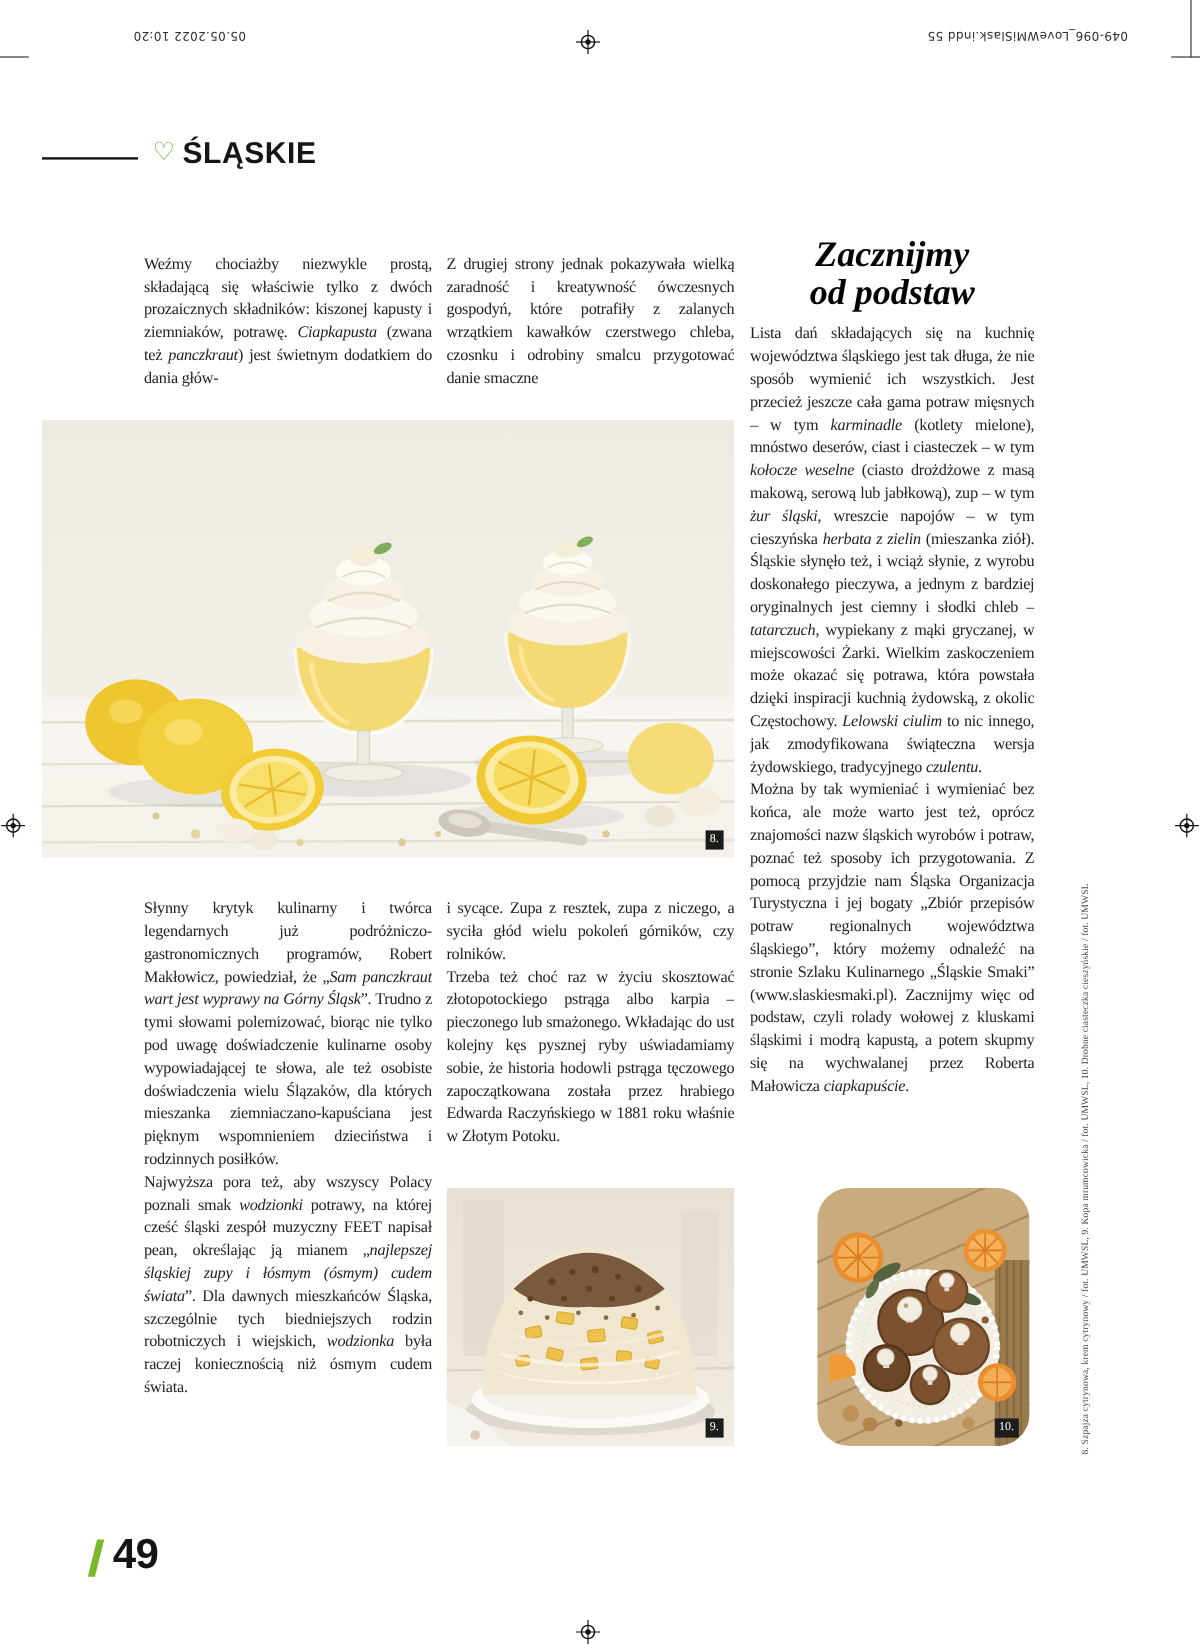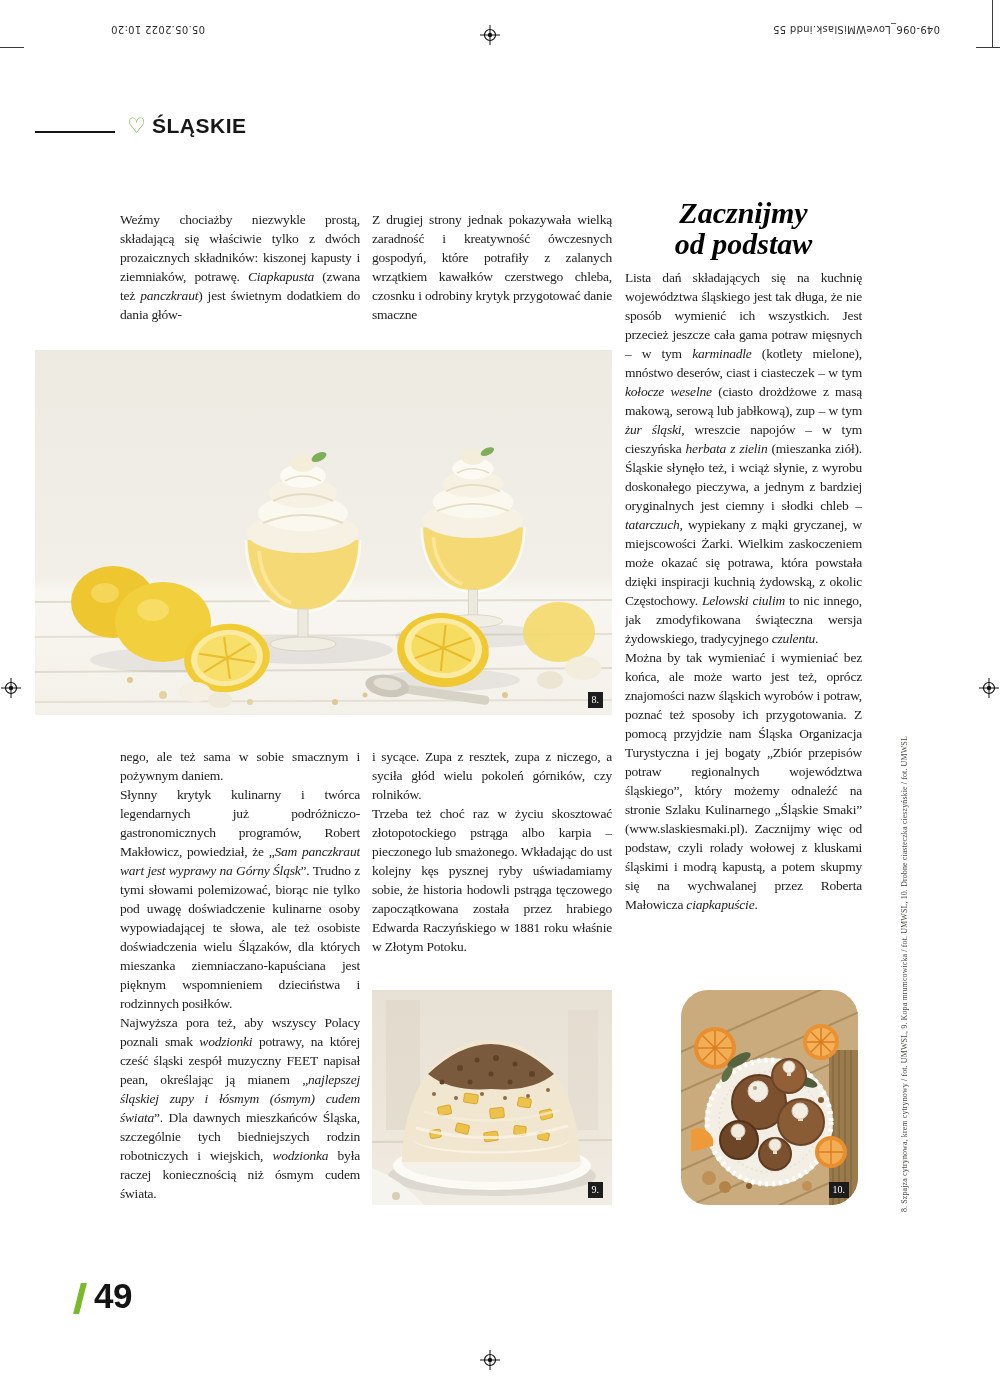--- a/index.html
+++ b/index.html
@@ -14,21 +14,21 @@
     font-family:"DejaVu Sans", sans-serif; font-size:10px; color:#2e2e2e;
     transform:rotate(180deg); white-space:nowrap; letter-spacing:0.3px;
   }
   .cropline { background:#3a3a3a; }
 
   
   .header-rule { left:35px; top:131px; width:80px; height:2px; background:#151515; }
   .header-heart { left:127px; top:116px; font-size:21px; line-height:21px; font-family:"DejaVu Sans", sans-serif; }
   .header-label {
     left:152px; top:114px; font-family:"Liberation Sans", sans-serif;
-    font-weight:bold; font-size:21px; letter-spacing:0.5px; color:#161616;
+    font-weight:bold; font-size:25px; letter-spacing:0.5px; color:#161616;
   }
 
   
   .coltext {
     font-size:13.5px; line-height:19px; letter-spacing:-0.2px;
     color:#222222; text-align:justify; overflow:hidden;
   }
   .coltext p { margin:0; }
   .it { font-style:italic; }
 
@@ -102,21 +102,21 @@
 
   <div class="abs header-rule"></div>
   <div class="abs header-heart" style="color:#6db33f;">♡</div>
   <div class="abs header-label">ŚLĄSKIE</div>
 
   <div class="abs coltext" style="left:120px; top:210px; width:240px; height:136px;">
     <p><span>Weźmy chociażby niezwykle prostą, składającą się właściwie tylko z dwóch prozaicznych składników: kiszonej kapusty i ziemniaków, potrawę. </span><span class="it">Ciapkapusta</span><span> (zwana też </span><span class="it">panczkraut</span><span>) jest świetnym dodatkiem do dania głów-</span></p>
   </div>
 
   <div class="abs coltext" style="left:372px; top:210px; width:240px; height:136px;">
-    <p><span>Z drugiej strony jednak pokazywała wielką zaradność i kreatywność ówczesnych gospodyń, które potrafiły z zalanych wrzątkiem kawałków czerstwego chleba, czosnku i odrobiny krytyk przygotować danie smaczne</span></p>
+    <p><span>Z drugiej strony jednak pokazywała wielką zaradność i kreatywność ówczesnych gospodyń, które potrafiły z zalanych wrzątkiem kawałków czerstwego chleba, czosnku i odrobiny smalcu przygotować danie smaczne</span></p>
   </div>
 
   <div class="abs" style="left:625px; top:197px; width:237px;">
     <h2 class="heading">
       <span>Zacznijmy</span><br>
       <span>od podstaw</span>
     </h2>
     <div class="coltext" style="height:725px;">
       <p><span>Lista dań składających się na kuchnię województwa śląskiego jest tak długa, że nie sposób wymienić ich wszystkich. Jest przecież jeszcze cała gama potraw mięsnych – w tym </span><span class="it">karminadle</span><span> (kotlety mielone), mnóstwo deserów, ciast i ciasteczek – w tym </span><span class="it">kołocze weselne</span><span> (ciasto drożdżowe z masą makową, serową lub jabłkową), zup – w tym </span><span class="it">żur śląski</span><span>, wreszcie napojów – w tym cieszyńska </span><span class="it">herbata z zielin</span><span> (mieszanka ziół). Śląskie słynęło też, i wciąż słynie, z wyrobu doskonałego pieczywa, a jednym z bardziej oryginalnych jest ciemny i słodki chleb – </span><span class="it">tatarczuch</span><span>, wypiekany z mąki gryczanej, w miejscowości Żarki. Wielkim zaskoczeniem może okazać się potrawa, która powstała dzięki inspiracji kuchnią żydowską, z okolic Częstochowy. </span><span class="it">Lelowski ciulim</span><span> to nic innego, jak zmodyfikowana świąteczna wersja żydowskiego, tradycyjnego </span><span class="it">czulentu</span><span>.</span></p>
       <p><span>Można by tak wymieniać i wymieniać bez końca, ale może warto jest też, oprócz znajomości nazw śląskich wyrobów i potraw, poznać też sposoby ich przygotowania. Z pomocą przyjdzie nam Śląska Organizacja Turystyczna i jej bogaty „Zbiór przepisów potraw regionalnych województwa śląskiego”, który możemy odnaleźć na stronie Szlaku Kulinarnego „Śląskie Smaki” (www.slaskiesmaki.pl). Zacznijmy więc od podstaw, czyli rolady wołowej z kluskami śląskimi i modrą kapustą, a potem skupmy się na wychwalanej przez Roberta Małowicza </span><span class="it">ciapkapuście</span><span>.</span></p>
@@ -220,21 +220,20 @@
 
       <circle cx="300" cy="352" r="3" fill="#dcc993"></circle>
       <circle cx="330" cy="345" r="2.5" fill="#dcc993"></circle>
       <circle cx="470" cy="345" r="3" fill="#dcc993"></circle>
       <circle cx="95" cy="330" r="3" fill="#dcc993"></circle>
     </svg>
     <span class="photo-badge">8.</span>
   </div>
 
   <div class="abs coltext" style="left:120px; top:747px; width:240px; height:470px;">
-    <p><span>nego, ale też sama w sobie smacznym i pożywnym daniem.</span></p>
     <p><span>Słynny krytyk kulinarny i twórca legendarnych już podróżniczo-gastronomicznych programów, Robert Makłowicz, powiedział, że „</span><span class="it">Sam panczkraut wart jest wyprawy na Górny Śląsk</span><span>”. Trudno z tymi słowami polemizować, biorąc nie tylko pod uwagę doświadczenie kulinarne osoby wypowiadającej te słowa, ale też osobiste doświadczenia wielu Ślązaków, dla których mieszanka ziemniaczano-kapuściana jest pięknym wspomnieniem dzieciństwa i rodzinnych posiłków.</span></p>
     <p><span>Najwyższa pora też, aby wszyscy Polacy poznali smak </span><span class="it">wodzionki</span><span> potrawy, na której cześć śląski zespół muzyczny FEET napisał pean, określając ją mianem „</span><span class="it">najlepszej śląskiej zupy i łósmym (ósmym) cudem świata</span><span>”. Dla dawnych mieszkańców Śląska, szczególnie tych biedniejszych rodzin robotniczych i wiejskich, </span><span class="it">wodzionka</span><span> była raczej koniecznością niż ósmym cudem świata.</span></p>
   </div>
 
   <div class="abs coltext" style="left:372px; top:747px; width:240px; height:222px;">
     <p><span>i sycące. Zupa z resztek, zupa z niczego, a syciła głód wielu pokoleń górników, czy rolników.</span></p>
     <p><span>Trzeba też choć raz w życiu skosztować złotopotockiego pstrąga albo karpia – pieczonego lub smażonego. Wkładając do ust kolejny kęs pysznej ryby uświadamiamy sobie, że historia hodowli pstrąga tęczowego zapoczątkowana została przez hrabiego Edwarda Raczyńskiego w 1881 roku właśnie w Złotym Potoku.</span></p>
   </div>
 
   <div class="abs photo" style="left:372px; top:990px; width:240px; height:215px;">

